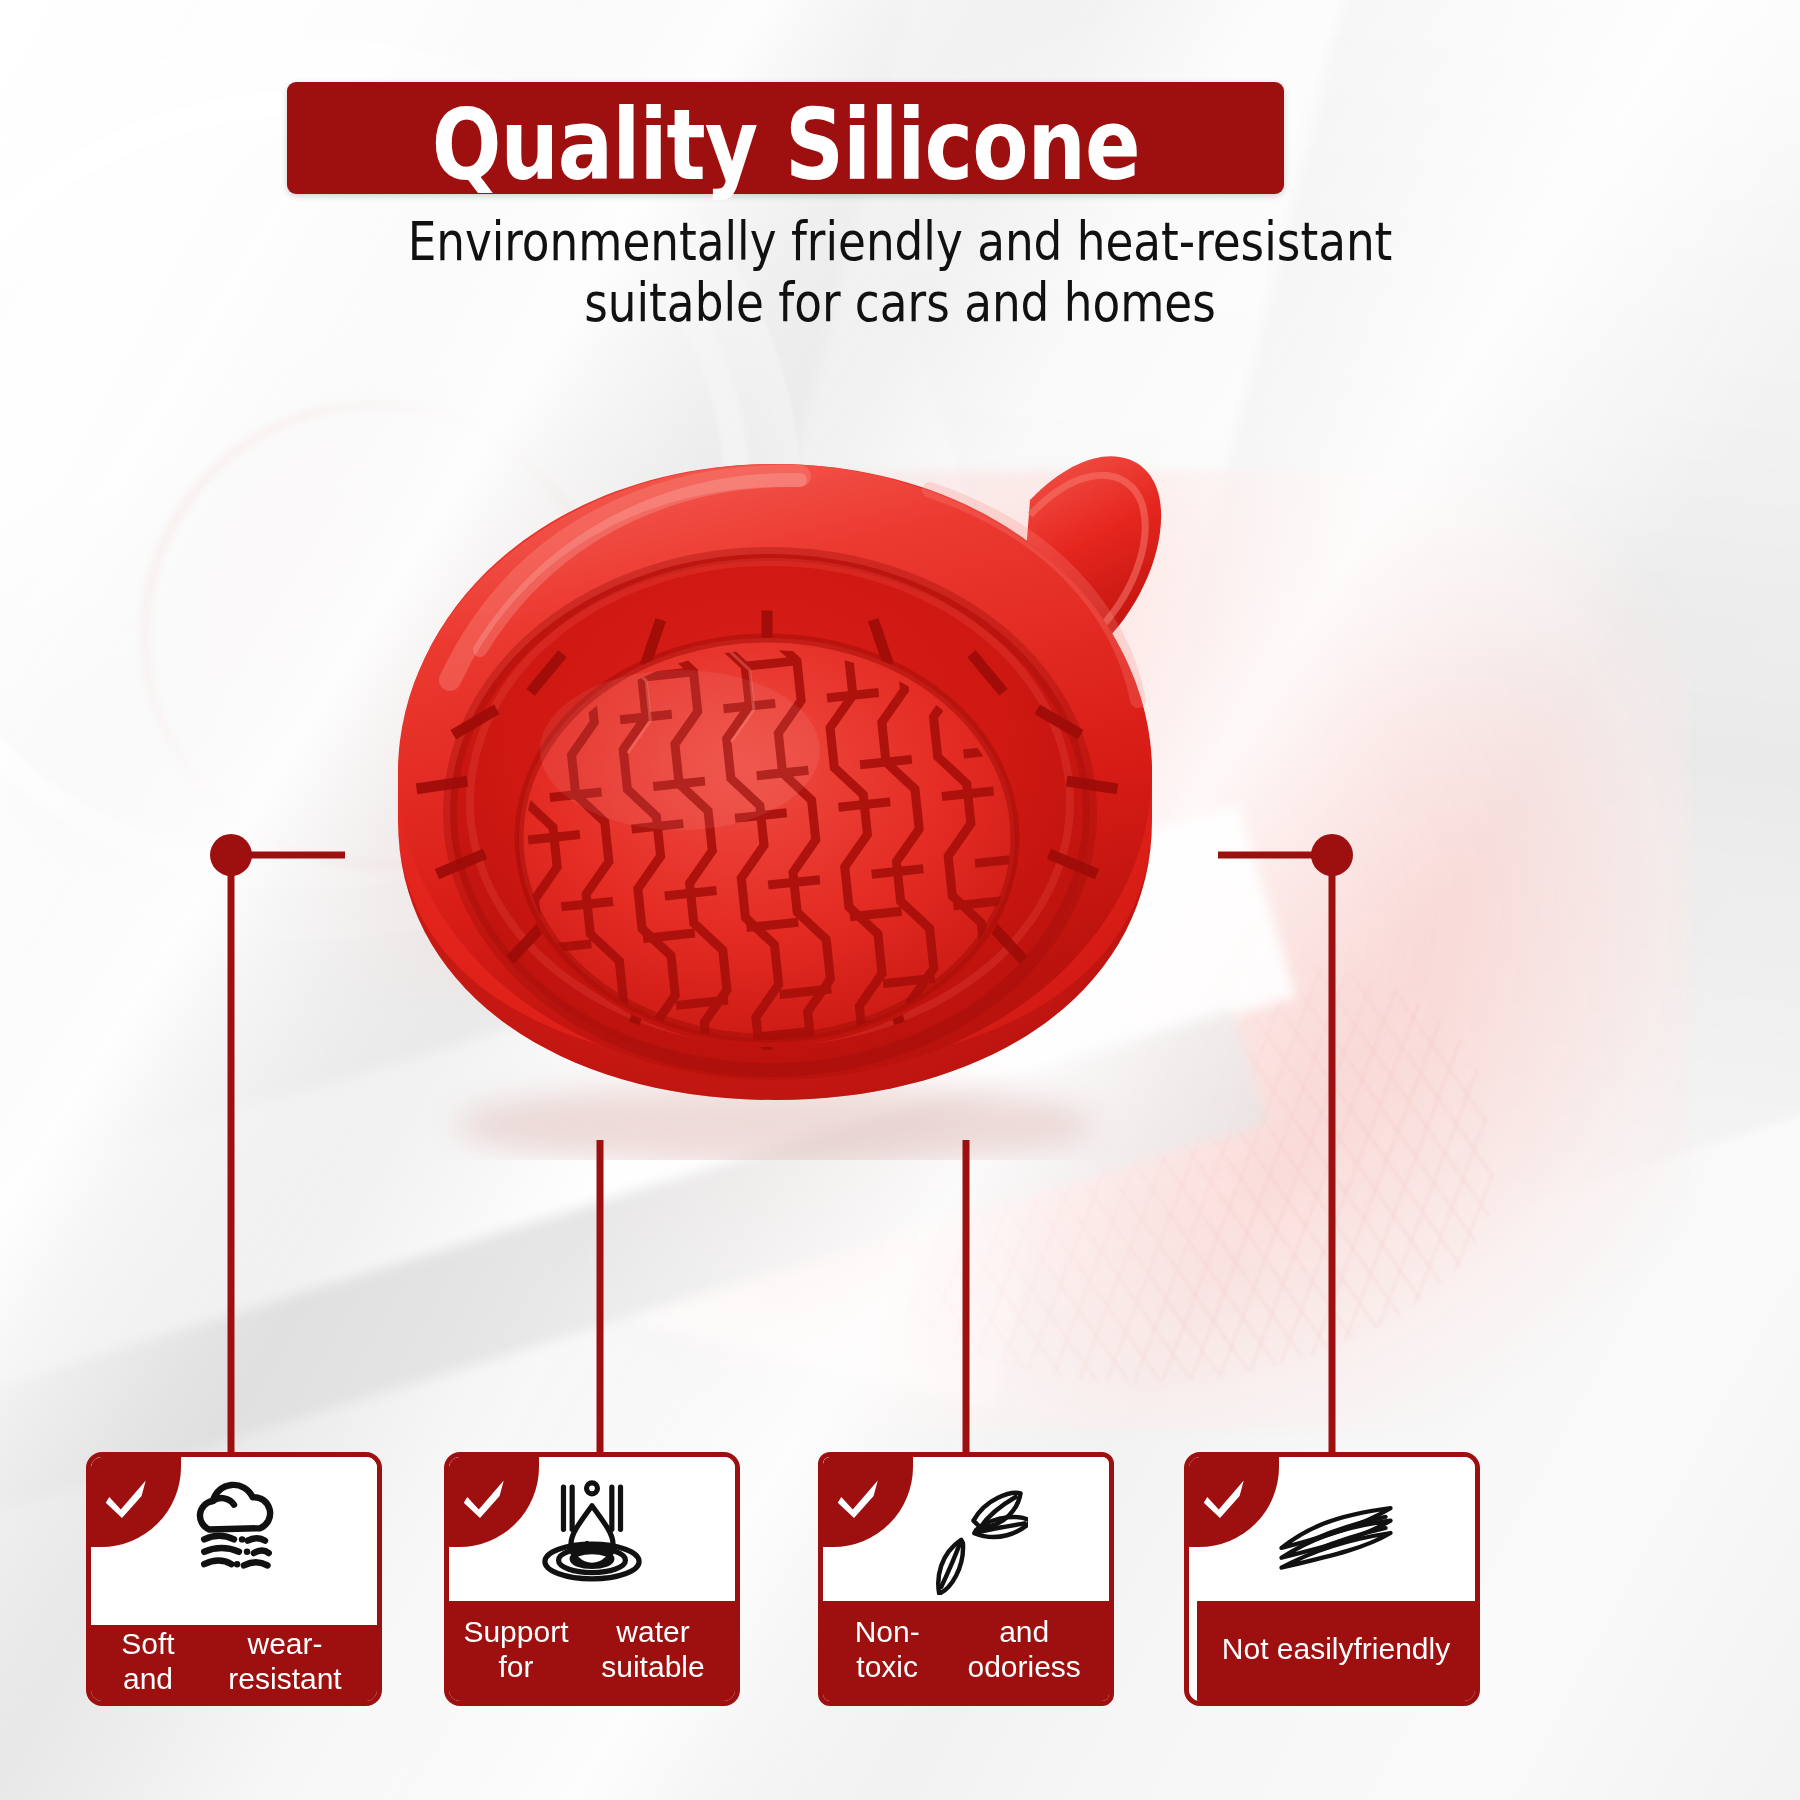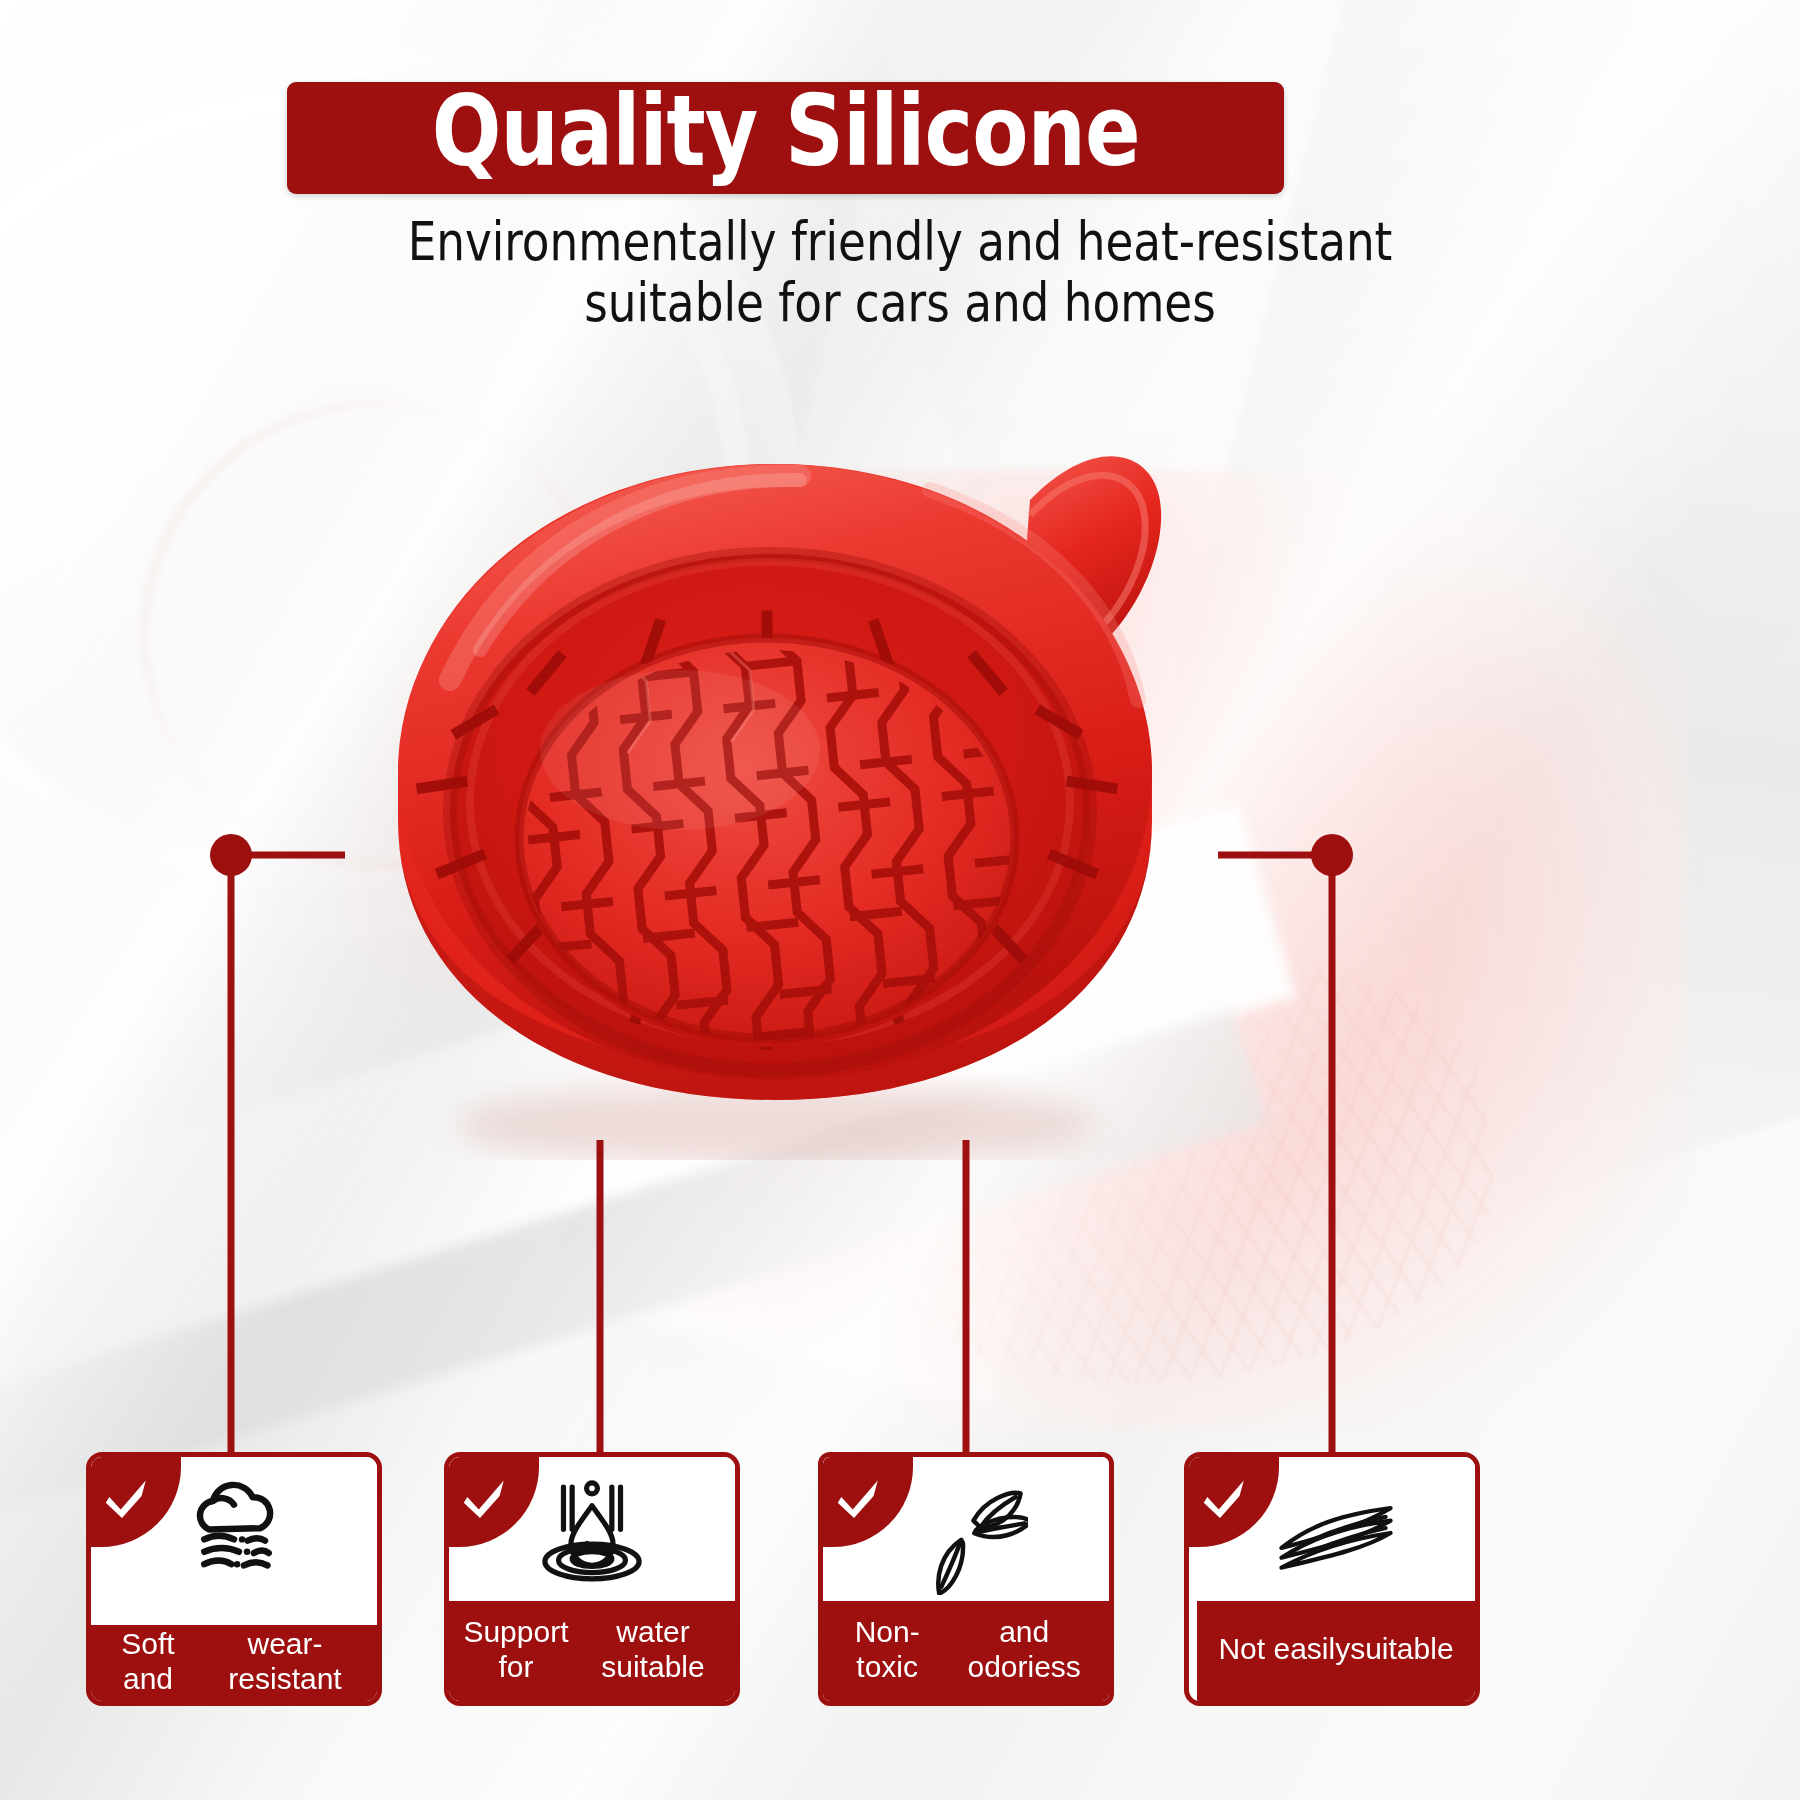--- a/index.html
+++ b/index.html
@@ -96,21 +96,21 @@
     filter:blur(3px);
   }
 
   
   .title-banner{
     position:absolute;
     left:287px; top:82px;
     width:997px; height:112px;
     background:#9e1010;
     border-radius:9px;
-    display:flex; align-items:flex-start; justify-content:center;
+    display:flex; align-items:flex-end; justify-content:center;
     box-shadow:0 2px 6px rgba(0,0,0,.18);
   }
   .title-text{
     color:#ffffff;
     font-size:98px;
     font-weight:bold;
     font-family:"Liberation Sans Narrow","DejaVu Sans Condensed","Liberation Sans", sans-serif;
     transform:scaleX(.93);
     letter-spacing:-1px;
     white-space:nowrap;
@@ -489,18 +489,18 @@
         <svg viewBox="0 0 100 100" fill="none" stroke="#111111" stroke-width="3.4" stroke-linecap="round" stroke-linejoin="round">
           <path d="M6 62 C 24 48, 46 36, 94 30 C 70 44, 44 52, 6 62 Z"></path>
           <path d="M6 70 C 26 57, 50 46, 94 40 C 72 53, 46 60, 6 70 Z"></path>
           <path d="M6 78 C 28 66, 54 56, 94 50 C 74 62, 48 68, 6 78 Z"></path>
           <path d="M30 56 C 50 47, 70 41, 90 37"></path>
           <path d="M30 65 C 52 56, 72 50, 90 46"></path>
         </svg>
       </div>
       <div class="card-footer">
         <span>Not easily</span>
-        <span>suitable</span>
+        <span>friendly</span>
       </div>
     </div>
 
   </div>
 </div>
 
 </body></html>

